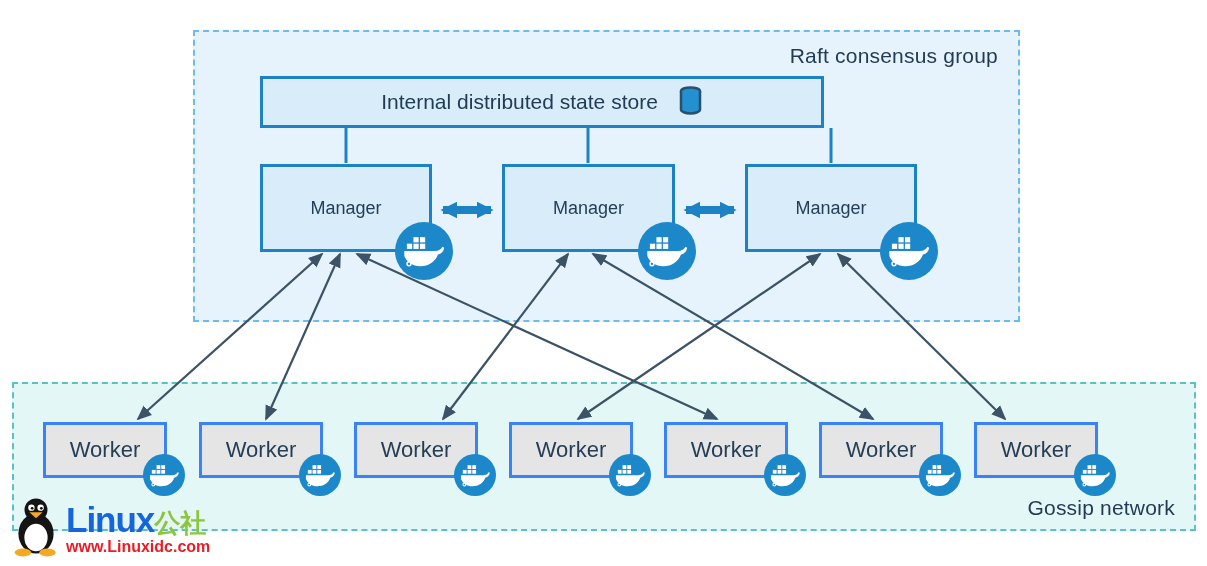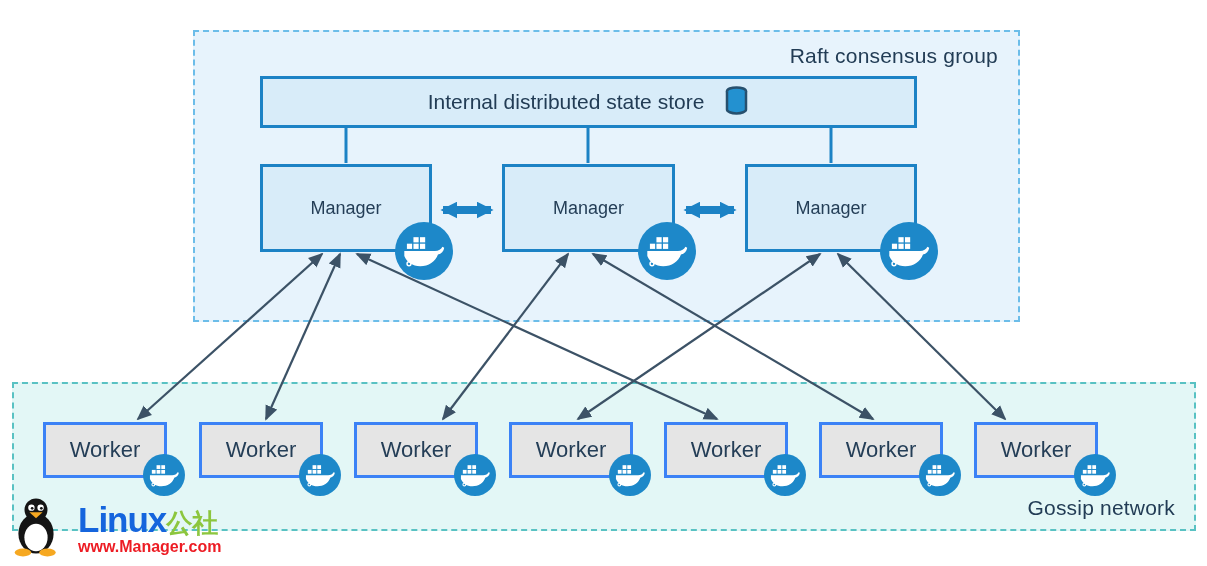--- a/index.html
+++ b/index.html
@@ -8,21 +8,21 @@
     font-family:"Liberation Sans", sans-serif;background:#ffffff;
   }
   .group-box{position:absolute;box-sizing:border-box;}
   #raft-box{left:193px;top:30px;width:827px;height:292px;
     background:#e7f3fc;border:2px dashed #6cbde9;}
   #gossip-box{left:12px;top:382px;width:1184px;height:149px;
     background:#e3f7f6;border:2px dashed #59c2c3;}
   .group-label{position:absolute;color:#223c55;font-size:21px;letter-spacing:0.2px;}
   #raft-label{left:758px;top:44px;width:240px;text-align:right;}
   #gossip-label{left:935px;top:496px;width:240px;text-align:right;}
-  #store-box{position:absolute;left:260px;top:76px;width:657px;height:52px;
+  #store-box{position:absolute;left:260px;top:76px;width:564px;height:52px;
     box-sizing:border-box;background:#d8ecf9;border:3px solid #1c82c5;
     display:flex;align-items:center;justify-content:center;gap:20px;}
   #store-box .store-text{color:#223c55;font-size:21px;}
   .node{position:absolute;box-sizing:border-box;display:flex;align-items:center;justify-content:center;}
   .manager{top:164px;width:172px;height:88px;background:#d8ecf9;border:3px solid #1c82c5;
     color:#243e57;font-size:18px;}
   #manager-1{left:260px;} #manager-2{left:502px;width:173px;} #manager-3{left:745px;}
   .worker{top:422px;width:124px;height:56px;background:#e5e5e5;border:3px solid #3b82f6;
     color:#243e57;font-size:22px;}
   #worker-1{left:43px;} #worker-2{left:199px;} #worker-3{left:354px;} #worker-4{left:509px;}
@@ -31,21 +31,21 @@
   .badge{position:absolute;border-radius:50%;background:#1d88c9;
     display:flex;align-items:center;justify-content:center;}
   .badge-lg{width:58px;height:58px;}
   .badge-sm{width:42px;height:42px;}
   .badge svg{width:72%;height:72%;}
   #badge-m1{left:395px;top:222px;} #badge-m2{left:638px;top:222px;} #badge-m3{left:880px;top:222px;}
   #badge-w1{left:143px;top:454px;} #badge-w2{left:299px;top:454px;} #badge-w3{left:454px;top:454px;}
   #badge-w4{left:609px;top:454px;} #badge-w5{left:764px;top:454px;} #badge-w6{left:919px;top:454px;}
   #badge-w7{left:1074px;top:454px;}
   #watermark{position:absolute;left:10px;top:494px;display:flex;align-items:flex-start;}
-  #watermark .wm-text{margin-left:16px;line-height:1;}
+  #watermark .wm-text{margin-left:4px;line-height:1;}
   #wm-row1{display:flex;align-items:baseline;margin-top:8px;}
   .wm-brand{color:#1565dd;font-size:35px;font-weight:bold;letter-spacing:-1px;}
   .wm-suffix{color:#8cc63e;font-size:26px;font-weight:bold;}
   .wm-url{color:#ed1c24;font-size:16px;font-weight:bold;margin-top:2px;}
   .hidden-defs{position:absolute;width:0;height:0;overflow:hidden;}
 </style>
 </head>
 <body>
 
 <div id="canvas">
@@ -202,17 +202,17 @@
         <ellipse cx="17" cy="27.5" rx="7.6" ry="9" fill="#ffffff"></ellipse>
         <ellipse cx="8.5" cy="37.3" rx="5.4" ry="2.6" fill="#f6a821"></ellipse>
         <ellipse cx="24.5" cy="37.3" rx="5.4" ry="2.6" fill="#f6a821"></ellipse>
       </svg>
     </span>
     <span class="wm-text">
       <span id="wm-row1">
         <span class="wm-brand">Linux</span>
           <span class="wm-suffix">公社</span>
       </span>
-      <div class="wm-url">www.Manager.com</div>
+      <div class="wm-url">www.Linuxidc.com</div>
     </span>
   </div>
 
 </div>
 
 </body></html>

